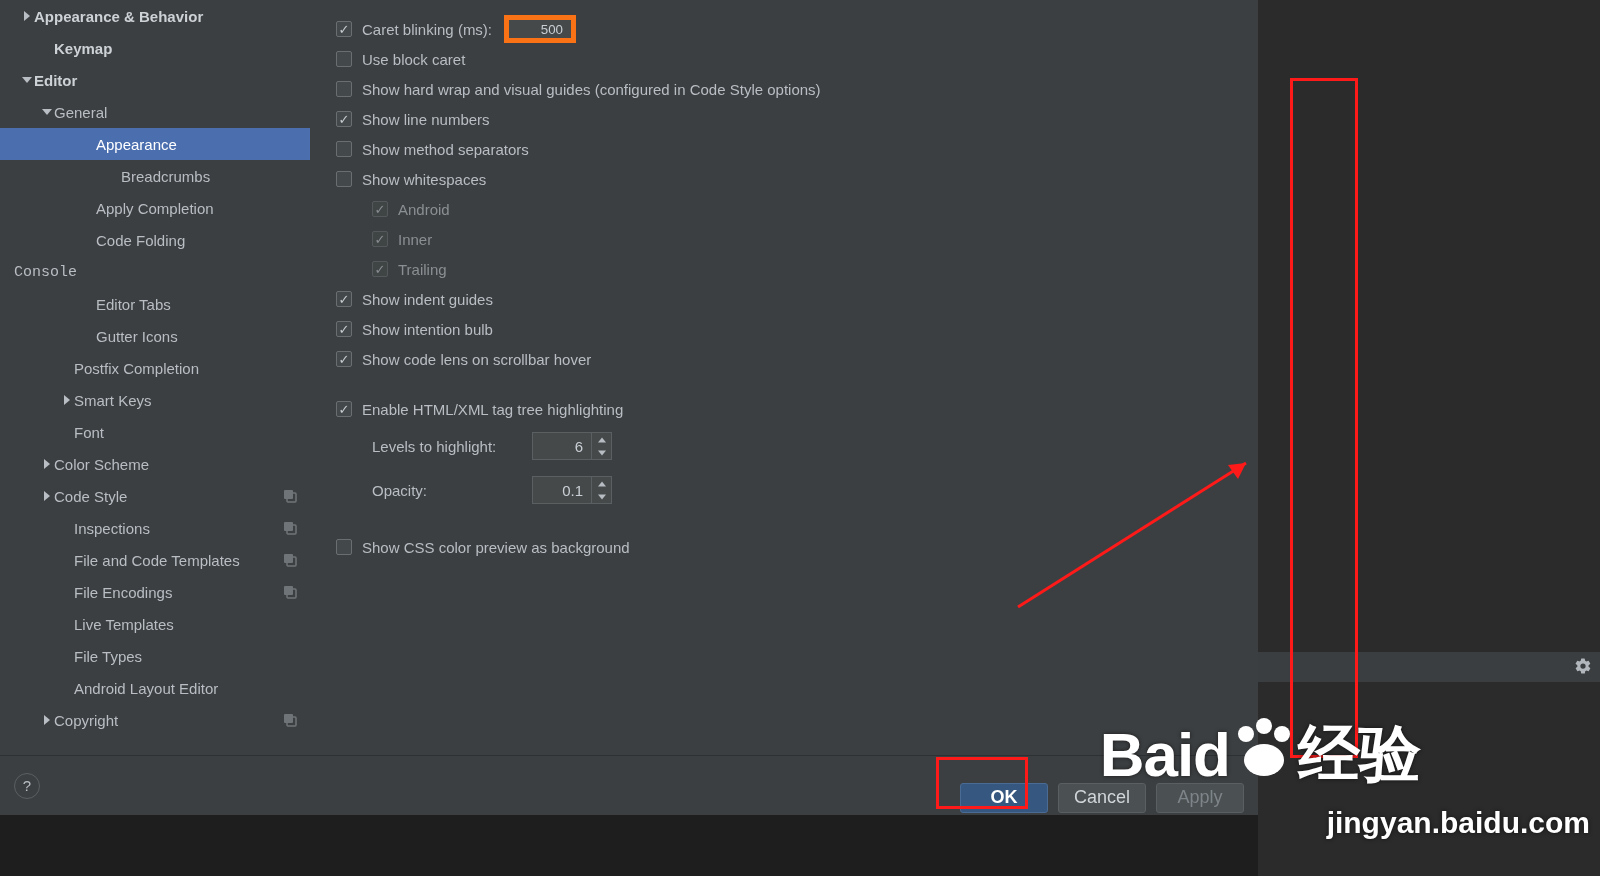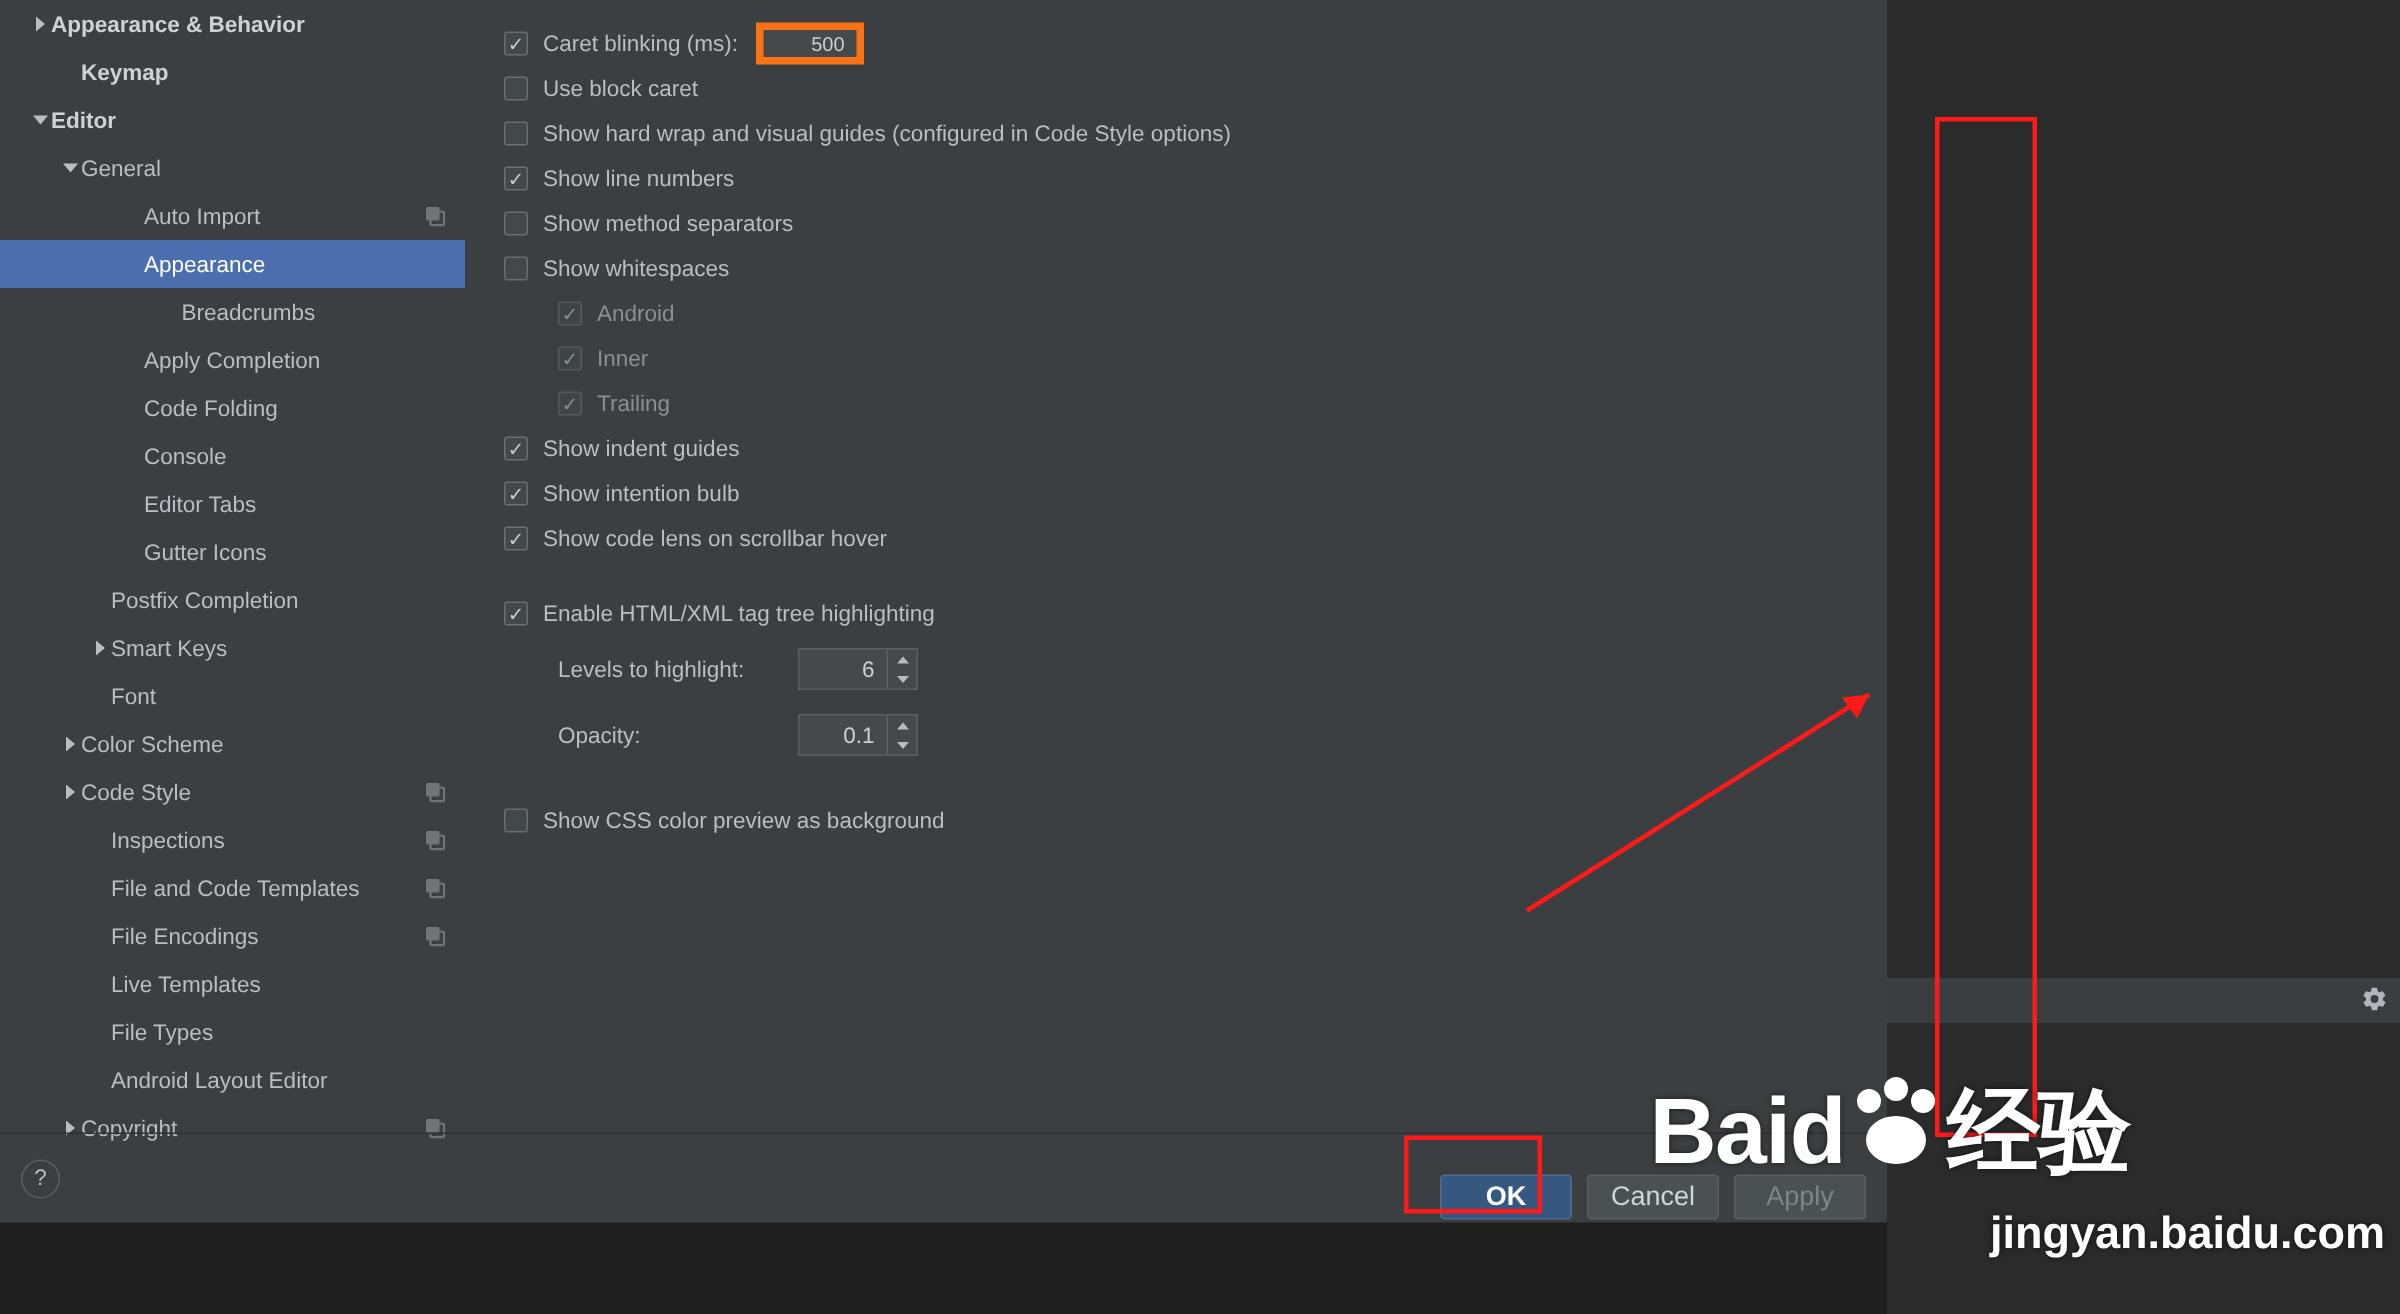--- a/index.html
+++ b/index.html
@@ -88,45 +88,37 @@
           <span class="side-label bold">Editor</span>
         </div>
         <div class="side-item" style="padding-left: 40px;">
           <span class="arrow">
             <svg viewBox="0 0 10 10">
               <path d="M0 2l5 6 5-6z"></path>
             </svg>
           </span>
           <span class="side-label">General</span>
         </div>
+        <div class="side-item selected" style="padding-left: 82px;">
+          <span class="arrow"></span>
+          <span class="side-label">Appearance</span>
+        </div>
+        <div class="side-item" style="padding-left: 107px;">
+          <span class="arrow"></span>
+          <span class="side-label">Breadcrumbs</span>
+        </div>
         <div class="side-item" style="padding-left: 82px;">
           <span class="arrow"></span>
-          <span class="side-label">Auto Import</span>
-          <span class="badge"><svg viewBox="0 0 16 16">
-              <rect x="2" y="2" width="9" height="9" rx="1"></rect>
-              <rect x="5" y="5" width="9" height="9" rx="1" fill="none" stroke="#9aa1a7" stroke-width="1.5"></rect>
-            </svg></span>
-        </div>
-        <div class="side-item selected" style="padding-left: 82px;">
-          <span class="arrow"></span>
-          <span class="side-label">Appearance</span>
-        </div>
-        <div class="side-item" style="padding-left: 107px;">
-          <span class="arrow"></span>
-          <span class="side-label">Breadcrumbs</span>
+          <span class="side-label">Apply Completion</span>
         </div>
         <div class="side-item" style="padding-left: 82px;">
           <span class="arrow"></span>
-          <span class="side-label">Apply Completion</span>
-        </div>
-        <div class="side-item" style="padding-left: 82px;">
-          <span class="arrow"></span>
           <span class="side-label">Code Folding</span>
         </div>
-        <div class="side-item" style="padding-left: 82px;">
+        <div class="side-item" style=" font-family: Liberation Mono, monospace;">
           <span class="arrow"></span>
           <span class="side-label">Console</span>
         </div>
         <div class="side-item" style="padding-left: 82px;">
           <span class="arrow"></span>
           <span class="side-label">Editor Tabs</span>
         </div>
         <div class="side-item" style="padding-left: 82px;">
           <span class="arrow"></span>
           <span class="side-label">Gutter Icons</span>

